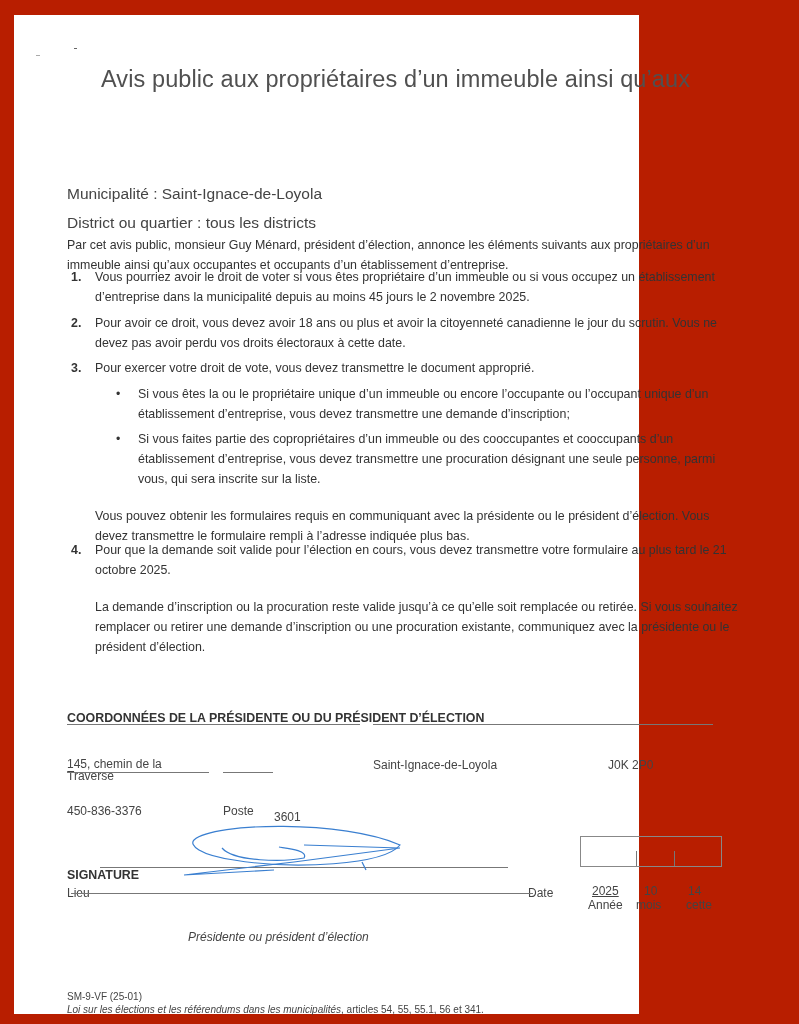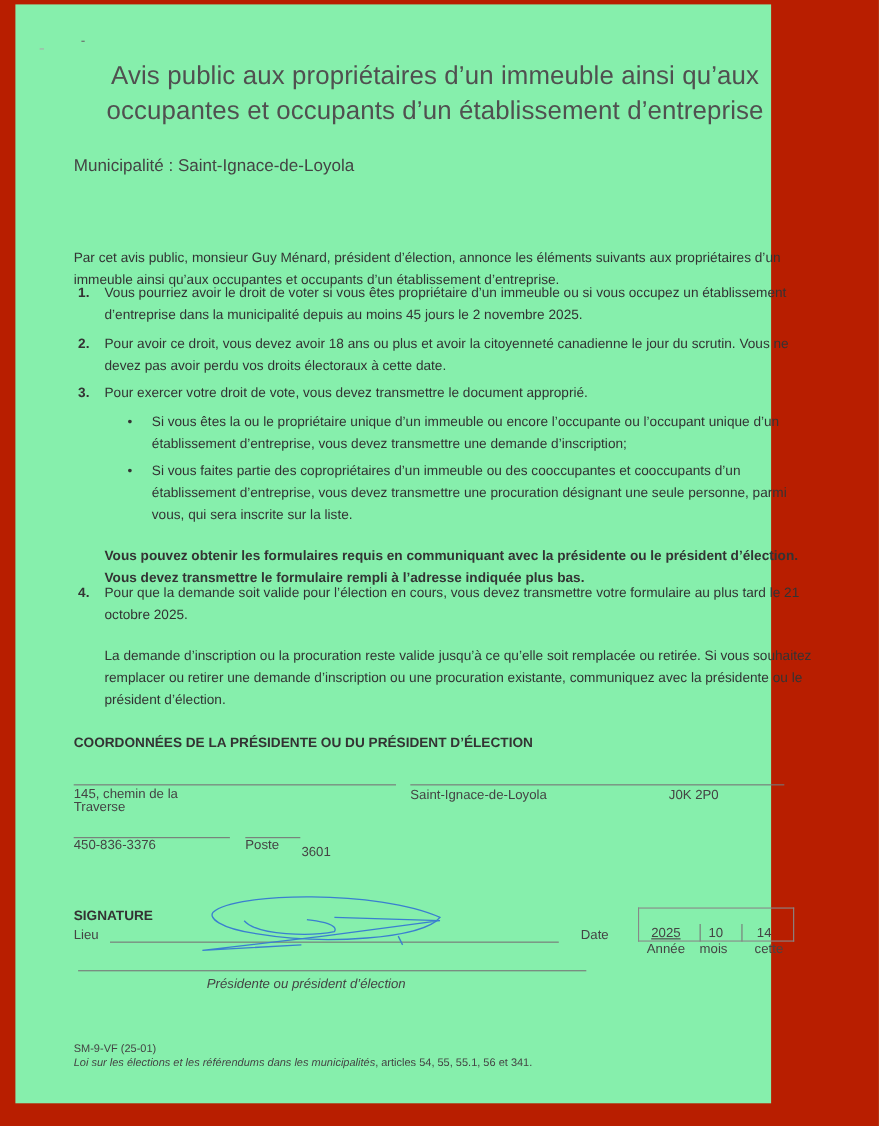--- a/index.html
+++ b/index.html
@@ -3,24 +3,24 @@
 <meta charset="utf-8">
 <style>
   html, body { margin: 0; padding: 0; }
   body {
     width: 799px; height: 1024px; position: relative; overflow: hidden;
     background: #B81E00;
     font-family: "Liberation Sans", sans-serif;
     color: #3a3a3a;
   }
   .page {
-    position: absolute; left: 14px; top: 4px; width: 687px; height: 999px;
-    background: #86efac;
+    position: absolute; left: 14px; top: 15px; width: 625px; height: 999px;
+    background: #ffffff;
   }
-  .abs { position: absolute; white-space: nowrap; }
+  .abs { position: absolute; white-space: nowrap; margin-top: 32px; }
   .title {
     position: absolute; left: 0; top: 48px; width: 763px; text-align: center;
     font-size: 23.5px; line-height: 32px; color: #505050; letter-spacing: 0.1px;
   }
   .meta { font-size: 15.5px; color: #444; }
   .body-text { font-size: 12.4px; line-height: 20px; color: #333; }
   .para { position: absolute; left: 53px; width: 670px; margin-top: 12px; }
   .item { position: absolute; left: 53px; width: 680px; }
   .item .num { position: absolute; left: 4px; top: 0; font-weight: bold; color: #333; }
   .item .txt { position: absolute; left: 28px; width: 640px; white-space: normal; }
@@ -42,24 +42,24 @@
 </head>
 <body>
 
 <div class="page">
 
   <div class="speck" style="left:22px;top:40px;width:4px;"></div>
   <div class="speck" style="left:60px;top:33px;width:3px;background:#666;"></div>
 
   <div class="title">
     <div>Avis public aux propriétaires d’un immeuble ainsi qu’aux</div>
-    <div>occupantes et occupants d’un établissement d’entreprise</div>
   </div>
 
   <div class="abs meta" style="left:53px;top:138px;">Municipalité : Saint-Ignace-de-Loyola</div>
+  <div class="abs meta" style="left:53px;top:167px;">District ou quartier : tous les districts</div>
 
   <div class="para body-text" style="top:208px;">Par cet avis public, monsieur Guy Ménard, président d’élection, annonce les éléments suivants aux propriétaires d’un immeuble ainsi qu’aux occupantes et occupants d’un établissement d’entreprise.</div>
 
   <div class="item body-text" style="top:252px;">
     <span class="num">1.</span>
     <span class="txt">Vous pourriez avoir le droit de voter si vous êtes propriétaire d’un immeuble ou si vous occupez un établissement d’entreprise dans la municipalité depuis au moins 45 jours le 2 novembre 2025.</span>
   </div>
   <div class="item body-text" style="top:298px;">
     <span class="num">2.</span>
     <span class="txt">Pour avoir ce droit, vous devez avoir 18 ans ou plus et avoir la citoyenneté canadienne le jour du scrutin. Vous ne devez pas avoir perdu vos droits électoraux à cette date.</span>
@@ -71,21 +71,21 @@
 
   <div class="bullet body-text" style="top:369px;">
     <span class="dot">•</span>
     <span class="txt">Si vous êtes la ou le propriétaire unique d’un immeuble ou encore l’occupante ou l’occupant unique d’un établissement d’entreprise, vous devez transmettre une demande d’inscription;</span>
   </div>
   <div class="bullet body-text" style="top:414px;">
     <span class="dot">•</span>
     <span class="txt">Si vous faites partie des copropriétaires d’un immeuble ou des cooccupantes et cooccupants d’un établissement d’entreprise, vous devez transmettre une procuration désignant une seule personne, parmi vous, qui sera inscrite sur la liste.</span>
   </div>
 
-  <div class="para body-text" style="left:81px;width:640px;top:479px;font-weight:bold;">Vous pouvez obtenir les formulaires requis en communiquant avec la présidente ou le président d’élection. Vous devez transmettre le formulaire rempli à l’adresse indiquée plus bas.</div>
+  <div class="para body-text" style="left:81px;width:640px;top:479px;">Vous pouvez obtenir les formulaires requis en communiquant avec la présidente ou le président d’élection. Vous devez transmettre le formulaire rempli à l’adresse indiquée plus bas.</div>
 
   <div class="item body-text" style="top:525px;">
     <span class="num">4.</span>
     <span class="txt">Pour que la demande soit valide pour l’élection en cours, vous devez transmettre votre formulaire au plus tard le 21 octobre 2025.</span>
   </div>
 
   <div class="para body-text" style="left:81px;width:645px;top:570px;">La demande d’inscription ou la procuration reste valide jusqu’à ce qu’elle soit remplacée ou retirée. Si vous souhaitez remplacer ou retirer une demande d’inscription ou une procuration existante, communiquez avec la présidente ou le président d’élection.</div>
 
   <div class="abs section-head" style="left:53px;top:664px;">COORDONNÉES DE LA PRÉSIDENTE OU DU PRÉSIDENT D’ÉLECTION</div>
 

